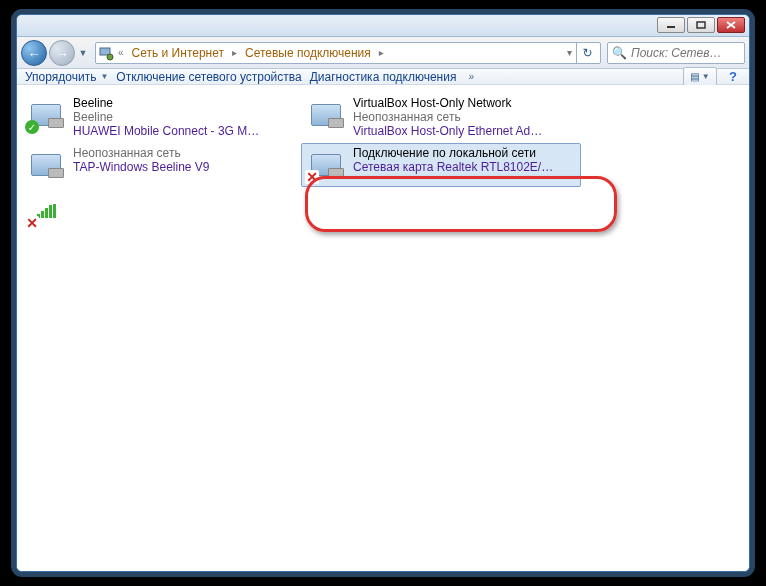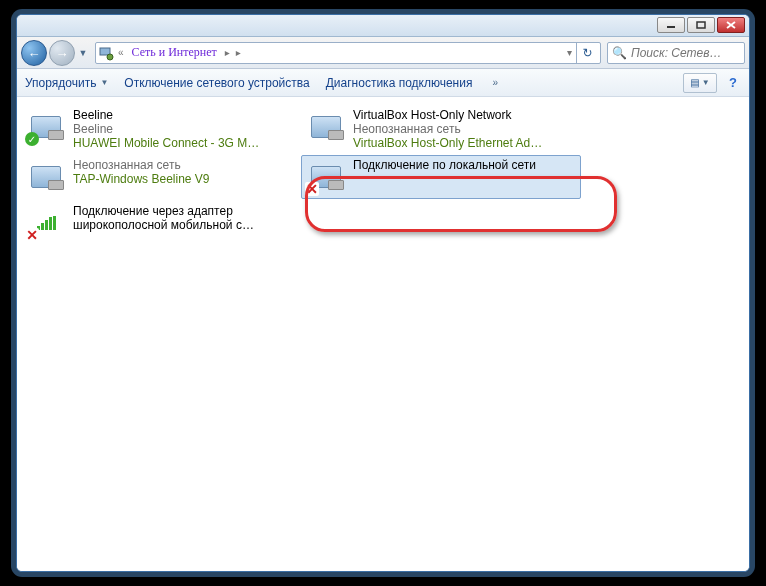--- a/index.html
+++ b/index.html
@@ -77,41 +77,41 @@
     background: #fff;
     border: 1px solid #9aafc8;
     border-radius: 2px;
     display: flex;
     align-items: center;
     padding: 0 2px;
     gap: 2px;
     margin: 0 4px;
   }
   .addr-icon { width:16px; height:16px; display:flex;align-items:center;justify-content:center;}
-  .addr-seg { color:#6d28d9; padding:0 4px;font-family:Liberation Serif, serif; }
+  .addr-seg { color:#a16207; padding:0 4px; }
   .addr-arrow { color:#777; font-size:10px; padding:0 2px; }
   .addr-refresh {
     width: 22px; height:22px; border-left:1px solid #9aafc8;
     display:flex;align-items:center;justify-content:center; color:#2a5a90; cursor:pointer;
   }
   .searchbox {
     width: 138px; height: 22px;
     background:#fff; border:1px solid #9aafc8; border-radius:2px;
     display:flex; align-items:center; padding:0 4px; gap:4px;
   }
   .searchbox input {
     border:none; outline:none; flex:1; font-size:12px; font-style:italic; color:#be185d;
     width: 100px;
   }
   .toolbar {
-    height: 28px;
+    height: 16px;
     background: linear-gradient(#f8fbfd,#e8eff6);
     border-bottom: 1px solid #d0dae6;
     display:flex; align-items:center;
-    padding: 0 8px; gap: 16px;
+    padding: 0 8px; gap: 8px;
   }
   .toolbtn {
     color:#15428b; display:flex; align-items:center; gap:4px; cursor:pointer;
     font-size:12px;
   }
   .tool-drop { font-size:8px; color:#4a6a8a;}
   .tool-chevron { color:#4a6a8a; font-size:10px; padding:0 4px; cursor:pointer;}
   .tool-right { margin-left:auto; display:flex; align-items:center; gap:8px;}
   .viewbtn {
     width:34px; height:20px; border:1px solid #b0c0d0; border-radius:2px;
@@ -136,21 +136,21 @@
     padding:2px 3px;
   }
   .item-icon {
     width:42px; height:38px; position:relative;
     display:flex;align-items:center;justify-content:center;
     flex-shrink:0;
   }
   .item-text { display:flex; flex-direction:column; line-height:14px; min-width:0;}
   .item-title { color:#000; white-space:nowrap; overflow:hidden; text-overflow:ellipsis;}
   .item-sub { color:#6d6d6d; white-space:nowrap; overflow:hidden; text-overflow:ellipsis; max-width:220px;}
-  .item-sub2 { color:#4d7c0f; white-space:nowrap; overflow:hidden; text-overflow:ellipsis; max-width:220px;}
+  .item-sub2 { color:#4c1d95; white-space:nowrap; overflow:hidden; text-overflow:ellipsis; max-width:220px;}
   .bars { display:flex; gap:1px; align-items:flex-end; height:14px;}
   .bars div { width:3px; background:#888; }
   .bars.green div { background:#3cb030; }
   .redx {
     position:absolute; left:0; bottom:0;
     width:14px;height:14px; color:#d02020; font-weight:bold; font-size:14px;
     background:#fff; border-radius:2px;
     display:flex;align-items:center;justify-content:center;
   }
   .greenchk {
@@ -214,20 +214,21 @@
     <div class="addressbar">
       <span class="addr-icon">
         <svg width="16" height="16">
             <rect x="2" y="3" width="10" height="7" fill="#8fb5d8" stroke="#4a6a8a"></rect>
             <circle cx="12" cy="12" r="3" fill="#6da040" stroke="#3a6020"></circle>
           </svg>
       </span>
       <span class="addr-arrow">«</span>
       <span class="addr-seg">Сеть и Интернет</span>
       <span class="addr-arrow">▸</span>
+      <span class="addr-seg">Сетевые подключения</span>
       <span class="addr-arrow">▸</span>
       <span style="flex:1"></span>
       <span class="addr-arrow">▾</span>
       <div class="addr-refresh">
         <span>↻</span>
       </div>
     </div>
 
     <div class="searchbox">
       <span style="color:#4a6a8a;">🔍</span>
@@ -288,21 +289,20 @@
           <div class="bars green">
               <div style="height:4px"></div>
               <div style="height:7px"></div>
               <div style="height:10px"></div>
               <div style="height:13px"></div>
               <div style="height:14px"></div>
             </div>
           <div class="redx">✕</div>
         </div>
         <div class="item-text">
-          <div class="item-title" style="white-space:normal;max-width:220px;">Подключение через адаптер широкополосной мобильной с…</div>
         </div>
       </div>
 
     </div>
 
     <div class="col">
 
       <div class="item">
         <div class="item-icon">
           <div class="nic"></div>
@@ -314,20 +314,21 @@
         </div>
       </div>
 
       <div class="item selected" style="position:relative;">
         <div class="item-icon">
           <div class="nic"></div>
           <div class="redx">✕</div>
         </div>
         <div class="item-text">
           <div class="item-title">Подключение по локальной сети</div>
+          <div class="item-sub2">Сетевая карта Realtek RTL8102E/…</div>
         </div>
       </div>
 
     </div>
   </div>
 
 </div>
 
 <div class="highlight-ring" style="left:305px; top:176px; width:312px; height:56px;"></div>
 

